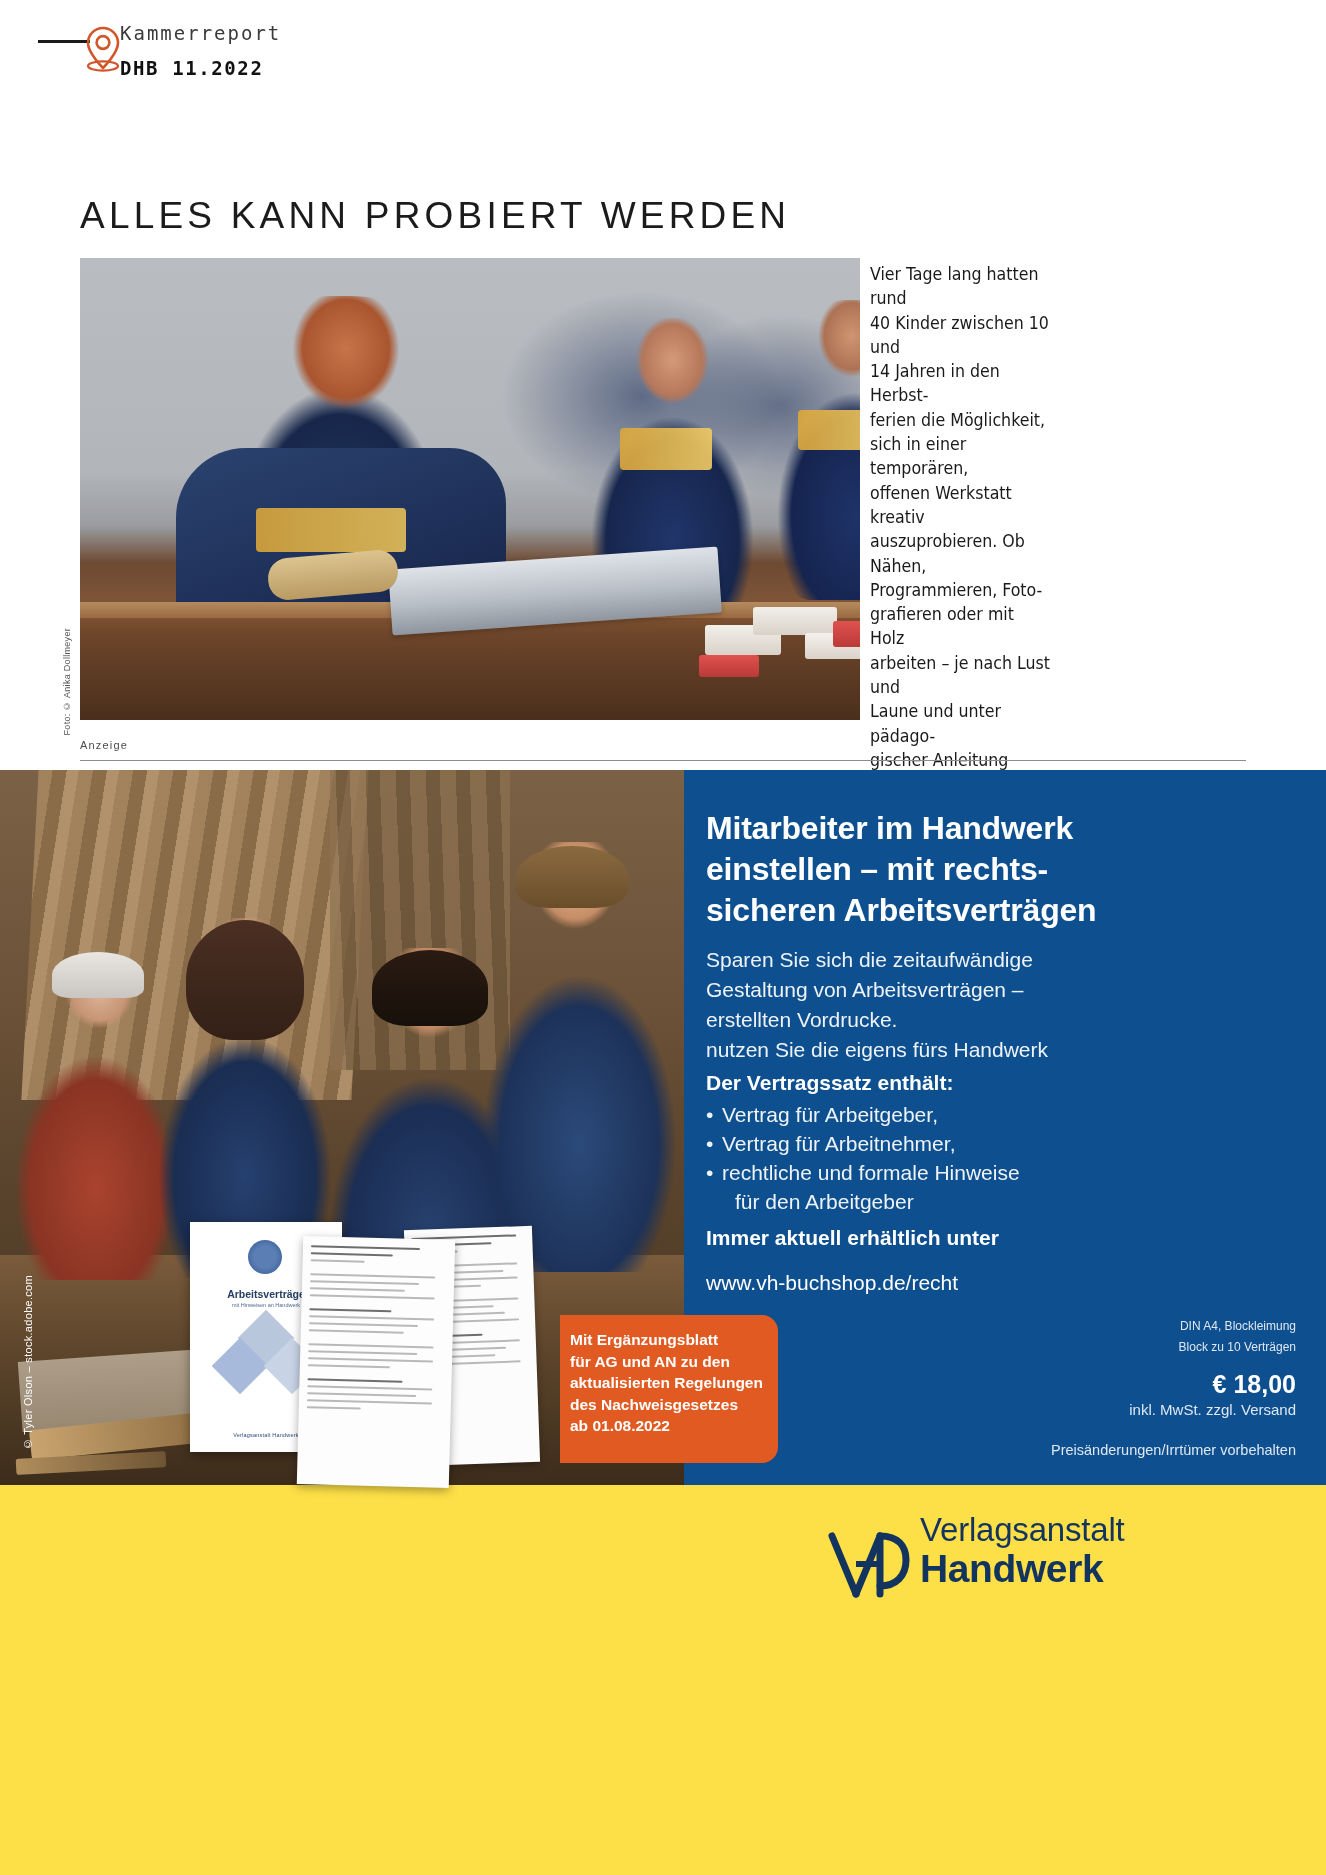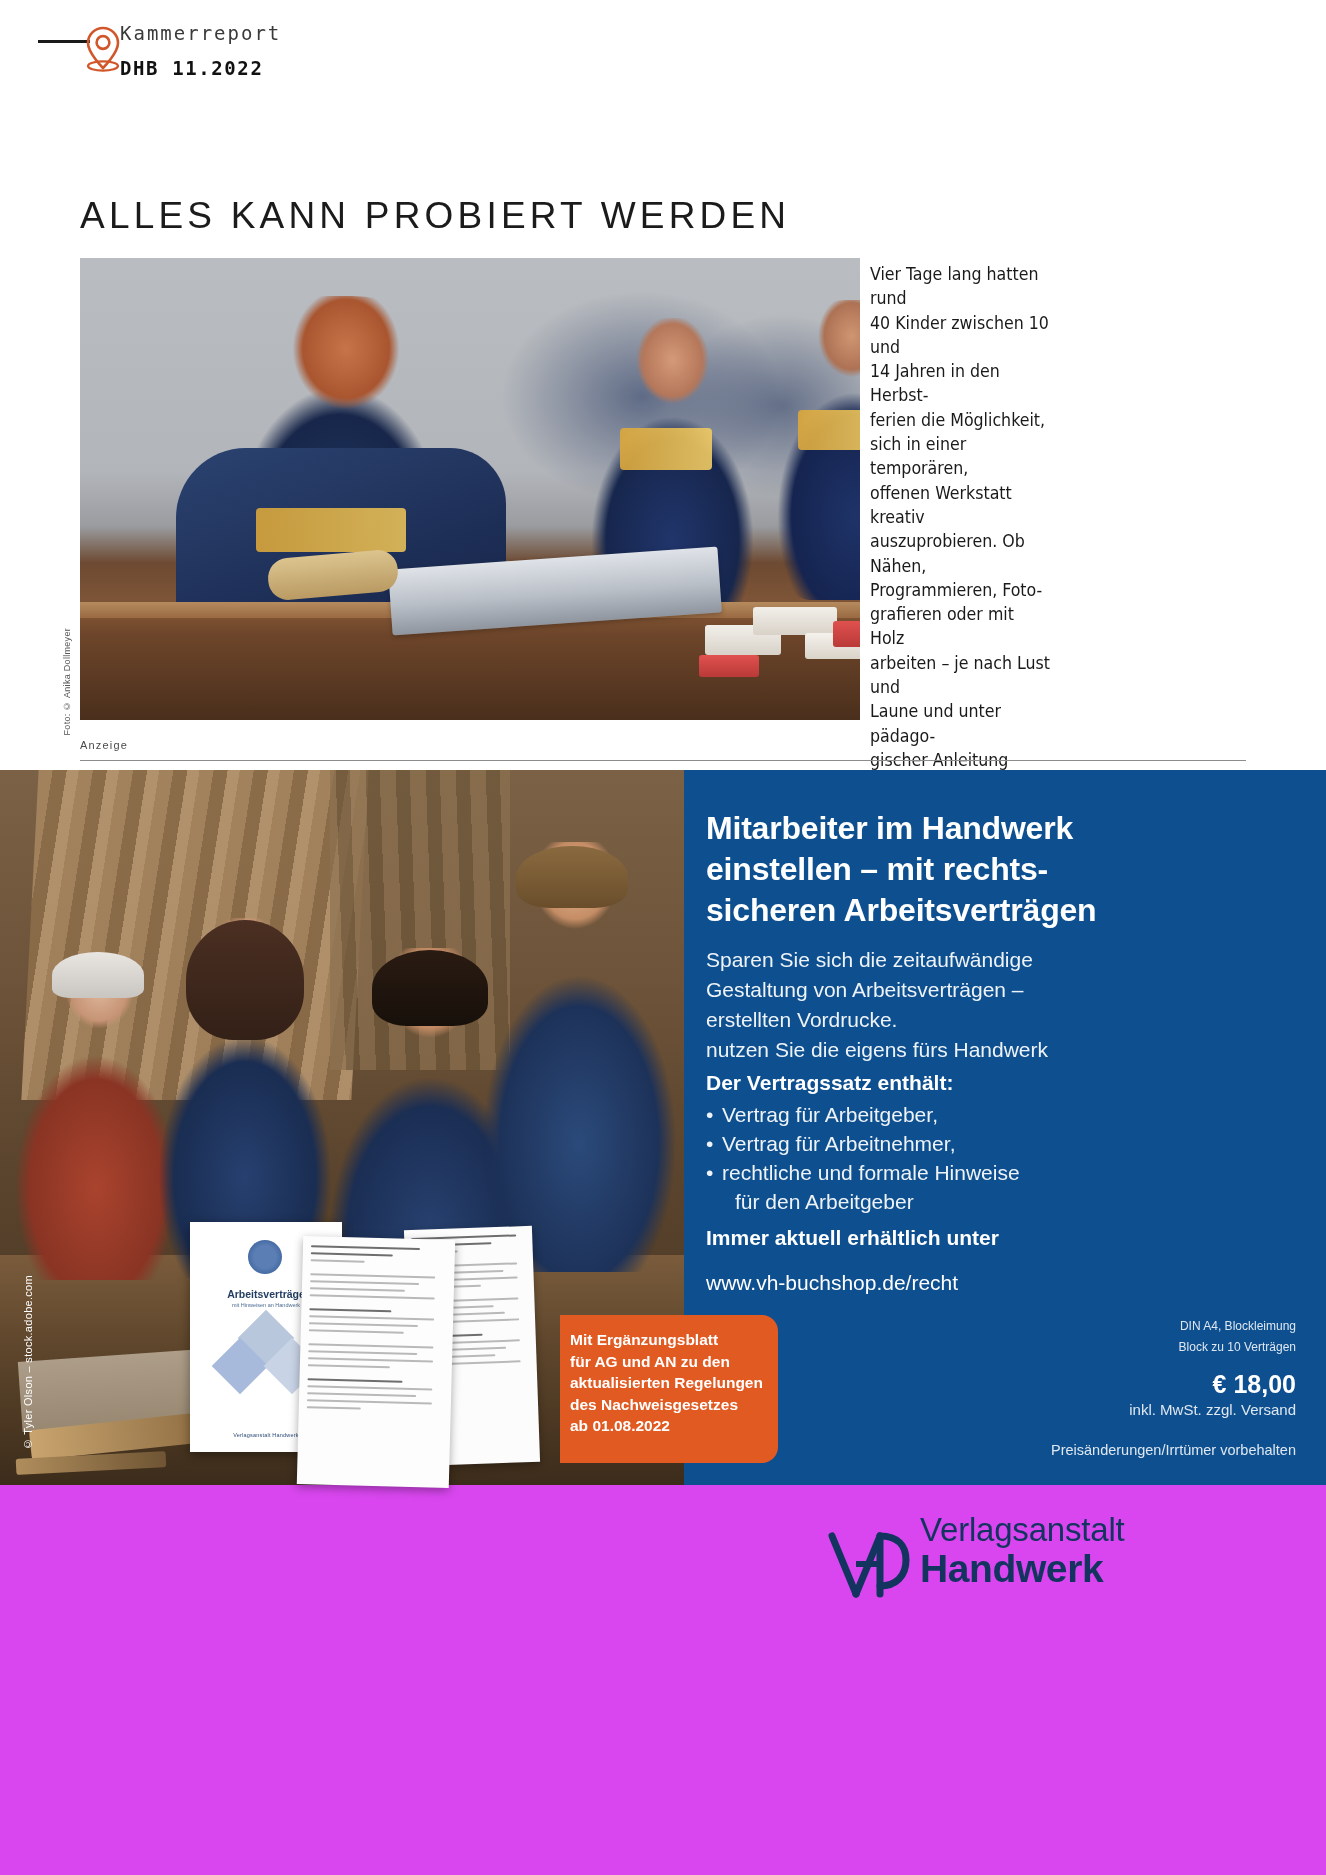--- a/index.html
+++ b/index.html
@@ -329,21 +329,21 @@
 
   
   .callout {
     position:absolute; left:560px; top:1315px; width:218px; height:148px;
     background:#e05a22; border-radius:0 16px 16px 0; z-index:8;
     padding:14px 14px 0 10px;
     color:#fff; font-size:15.5px; font-weight:700; line-height:21.5px;
   }
 
   
-  .publisher { position:absolute; left:0; top:1485px; width:1326px; height:390px; background:#d946ef; }
+  .publisher { position:absolute; left:0; top:1485px; width:1326px; height:390px; background:#fde047; }
   .pub-mark { position:absolute; left:822px; top:35px; width:92px; height:92px; }
   .pub-txt { position:absolute; left:920px; top:26px; }
   .pub-l1 { font-size:33px; font-weight:400; color:#12345e; letter-spacing:-.2px; }
   .pub-l2 { font-size:39px; font-weight:700; color:#12345e; letter-spacing:-.4px; margin-top:-2px; }
 </style>
 </head>
 <body>
 
 <div class="page">
 

